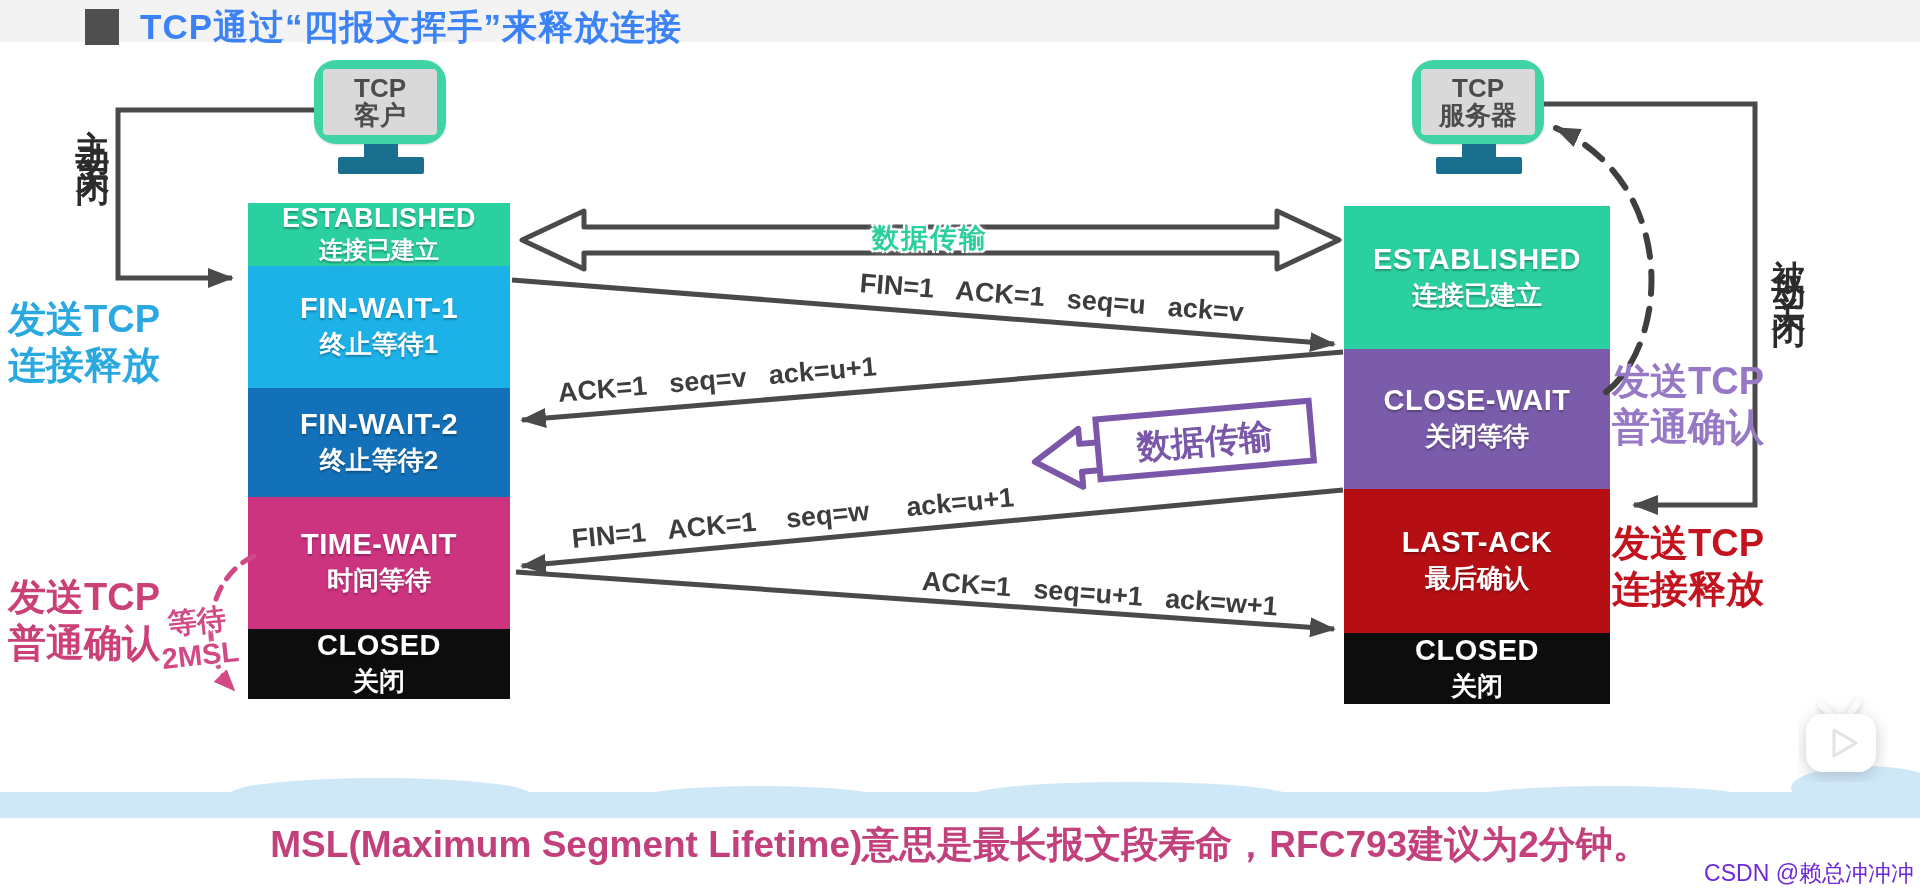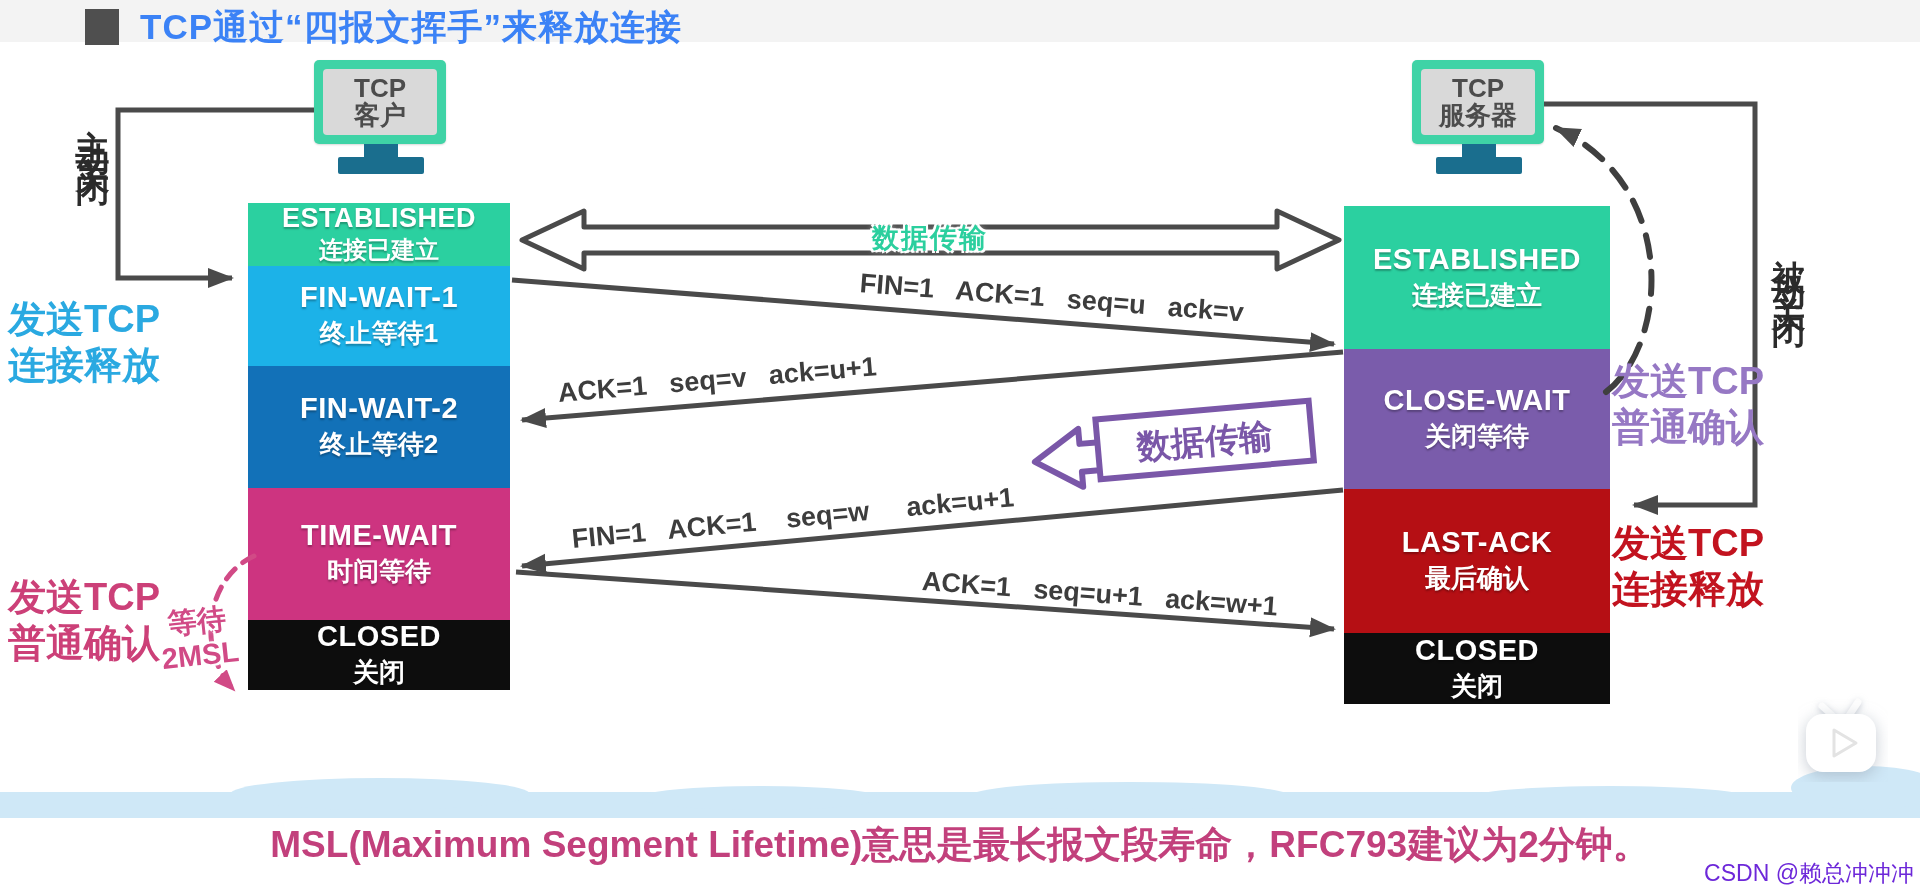--- a/index.html
+++ b/index.html
@@ -3,35 +3,35 @@
 <meta charset="utf-8">
 <style>
   html,body{margin:0;padding:0;background:#fff;}
   .stage{position:relative;width:1920px;height:891px;overflow:hidden;background:#ffffff;
          font-family:"Liberation Sans","DejaVu Sans",sans-serif;}
   .topstrip{position:absolute;left:0;top:0;width:1920px;height:42px;background:#f3f3f3;}
   
   .bullet{position:absolute;left:85px;top:9px;width:34px;height:36px;background:#4f4f4f;}
   .title{position:absolute;left:140px;top:4px;font-size:35px;font-weight:bold;color:#3b82f6;letter-spacing:1px;}
   
-  .monitor{position:absolute;width:132px;height:84px;background:#3fd3a6;border-radius:5px;
+  .monitor{position:absolute;width:132px;height:84px;background:#3fd3a6;border-radius:22px;
            padding:9px;box-sizing:border-box;box-shadow:0 1px 2px rgba(0,0,0,0.15);}
   .screen{width:100%;height:100%;background:#d9d9d9;border-radius:4px;display:flex;align-items:center;
           justify-content:center;font-weight:bold;font-size:26px;line-height:1.04;color:#4c4c4c;
           white-space:pre-line;text-align:center;}
   .stand{position:absolute;background:#1a6e8e;}
   
   .col{position:absolute;}
   .state-box{display:flex;flex-direction:column;align-items:center;justify-content:center;
              color:#fff;text-align:center;text-shadow:0 2px 2px rgba(0,0,0,0.28);}
   .st-en{font-size:29px;font-weight:bold;letter-spacing:0.5px;}
   .st-cn{font-size:26px;font-weight:bold;margin-top:2px;}
   #left-col{left:248px;top:203px;width:262px;}
   #right-col{left:1344px;top:206px;width:266px;}
-  .l0{height:63px;} .l1{height:100px;} .l2{height:122px;} .l3{height:132px;} .l4{height:70px;}
+  .l0{height:63px;} .l1{height:122px;} .l2{height:109px;} .l3{height:132px;} .l4{height:70px;}
   .r0{height:143px;} .r1{height:140px;} .r2{height:144px;} .r3{height:71px;}
   .l0 .st-en{font-size:27px;} .l0 .st-cn{font-size:24px;margin-top:0;}
   
   .vtext{position:absolute;writing-mode:vertical-rl;text-orientation:upright;font-weight:bold;
          color:#2b2b2b;font-size:34px;letter-spacing:14px;}
   
   .ann{position:absolute;font-weight:bold;white-space:pre-line;line-height:1.22;font-size:38px;}
   .halo{text-shadow:-2px -2px 0 #fff,2px -2px 0 #fff,-2px 2px 0 #fff,2px 2px 0 #fff,0 0 6px #fff;}
   .lbl-send-release-left{left:8px;top:296px;color:#2aa9e1;}
   .lbl-send-ack-left{left:8px;top:574px;color:#cc4078;}

